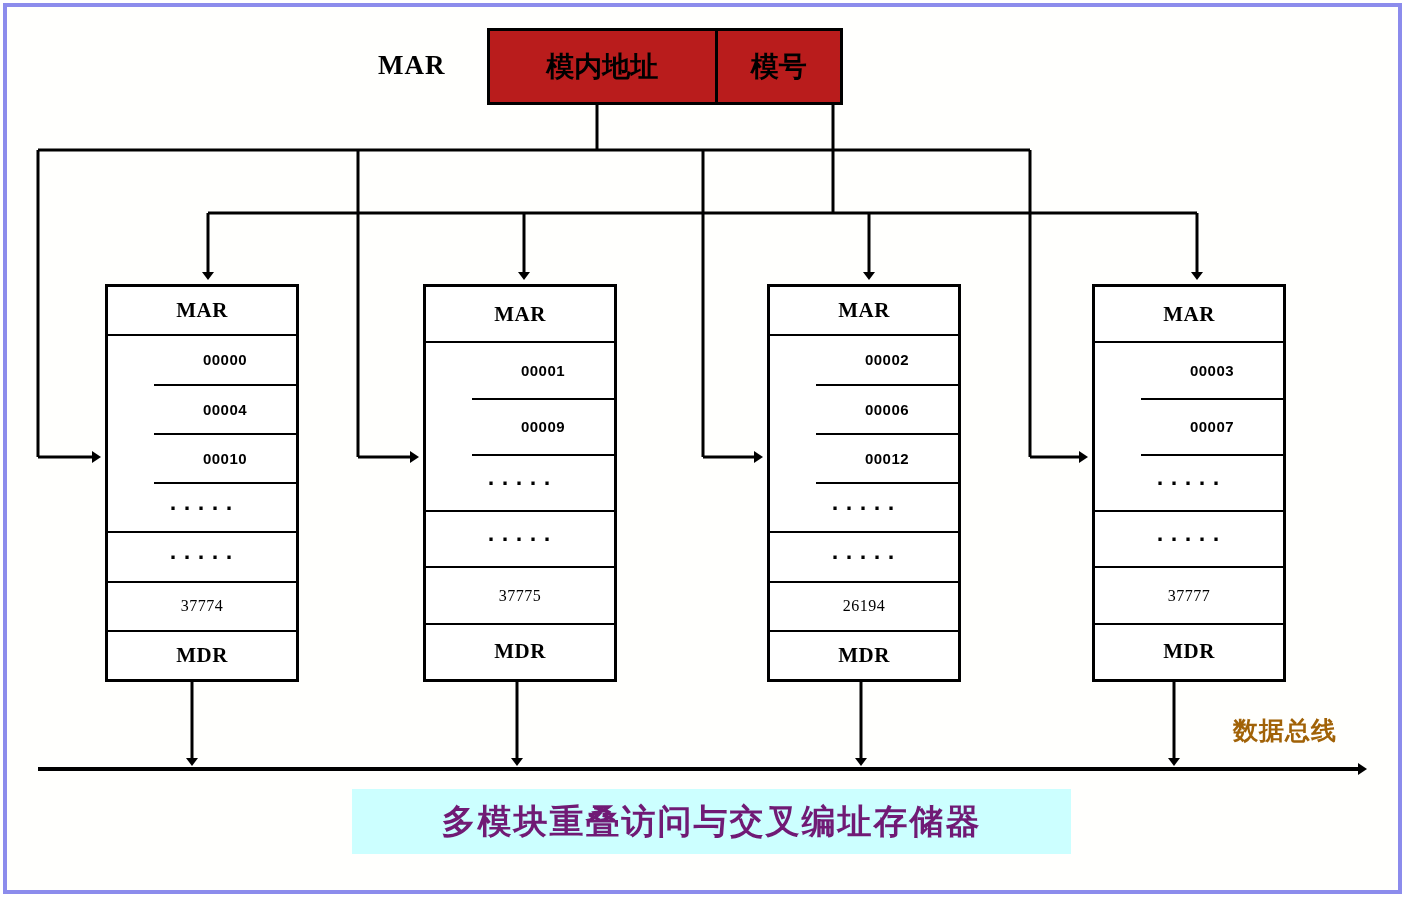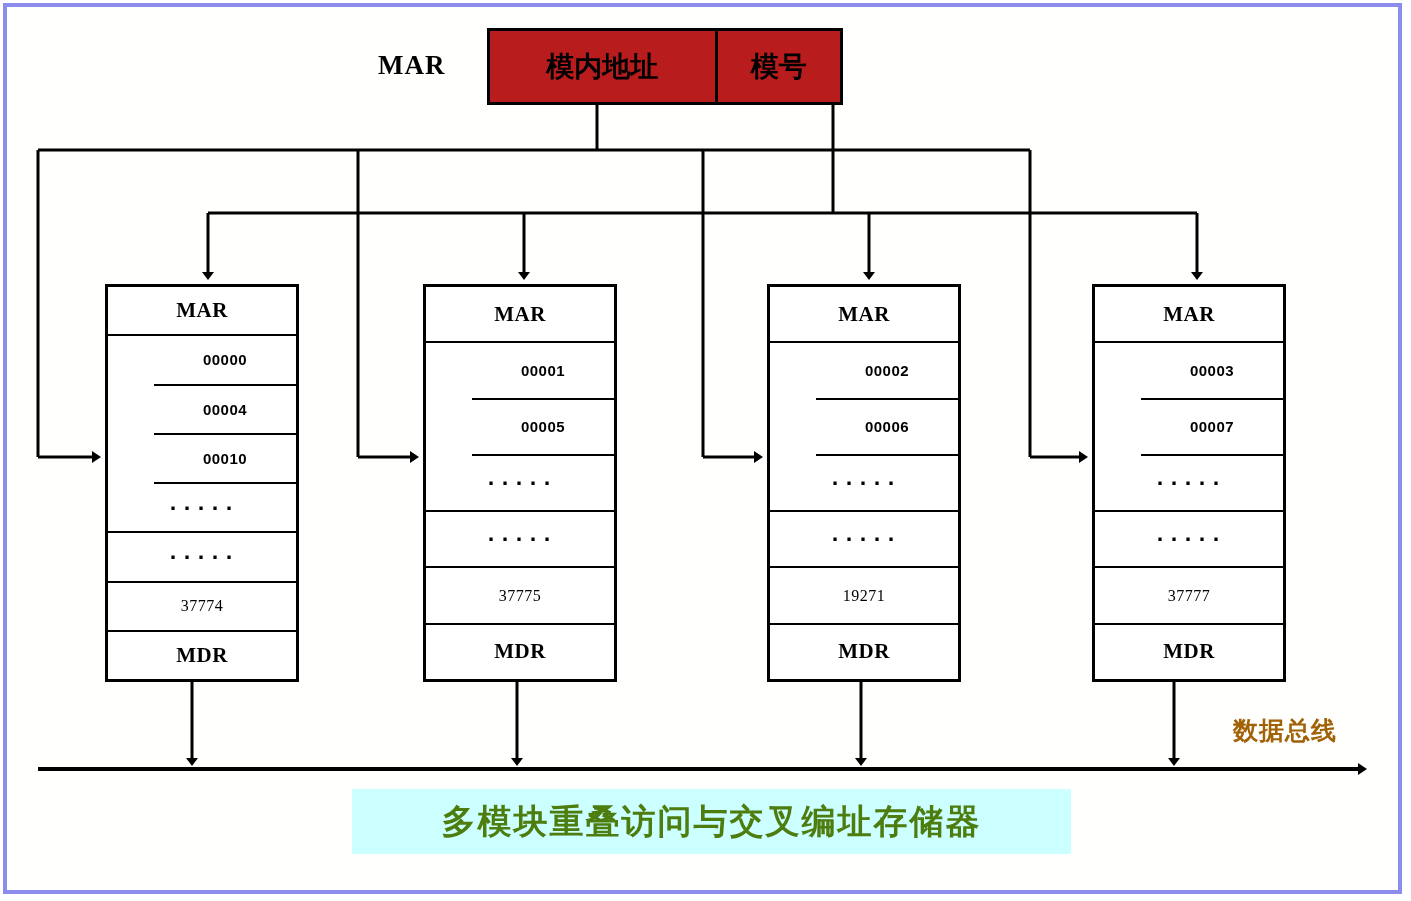--- a/index.html
+++ b/index.html
@@ -135,21 +135,21 @@
     height: 65px;
     background: #ccffff;
     display: flex;
     align-items: center;
     justify-content: center;
   }
   .caption span {
     font-family: "DejaVu Sans", sans-serif;
     font-size: 34px;
     font-weight: bold;
-    color: #4d7c0f;
+    color: #701a75;
     letter-spacing: 2px;
   }
 </style>
 </head>
 <body>
 
 <div id="root">
   <div id="frame"></div>
 
   <svg class="wires" viewBox="0 0 1411 901" xmlns="http://www.w3.org/2000/svg">
@@ -218,34 +218,35 @@
     <div class="cell addr">00010</div>
     <div class="cell dots">·····</div>
     <div class="cell dots">·····</div>
     <div class="cell addr-thin">37774</div>
     <div class="cell reg">MDR</div>
   </div>
 
   <div class="module" style="left:423px">
     <div class="cell reg">MAR</div>
     <div class="cell addr">00001</div>
-    <div class="cell addr">00005</div>
+    <div class="cell addr">00009</div>
     <div class="cell dots">·····</div>
     <div class="cell dots">·····</div>
     <div class="cell addr-thin">37775</div>
     <div class="cell reg">MDR</div>
   </div>
 
   <div class="module" style="left:767px">
     <div class="cell reg">MAR</div>
     <div class="cell addr">00002</div>
     <div class="cell addr">00006</div>
-    <div class="cell dots">·····</div>
-    <div class="cell dots">·····</div>
-    <div class="cell addr-thin">19271</div>
+    <div class="cell addr">00012</div>
+    <div class="cell dots">·····</div>
+    <div class="cell dots">·····</div>
+    <div class="cell addr-thin">26194</div>
     <div class="cell reg">MDR</div>
   </div>
 
   <div class="module" style="left:1092px">
     <div class="cell reg">MAR</div>
     <div class="cell addr">00003</div>
     <div class="cell addr">00007</div>
     <div class="cell dots">·····</div>
     <div class="cell dots">·····</div>
     <div class="cell addr-thin">37777</div>

